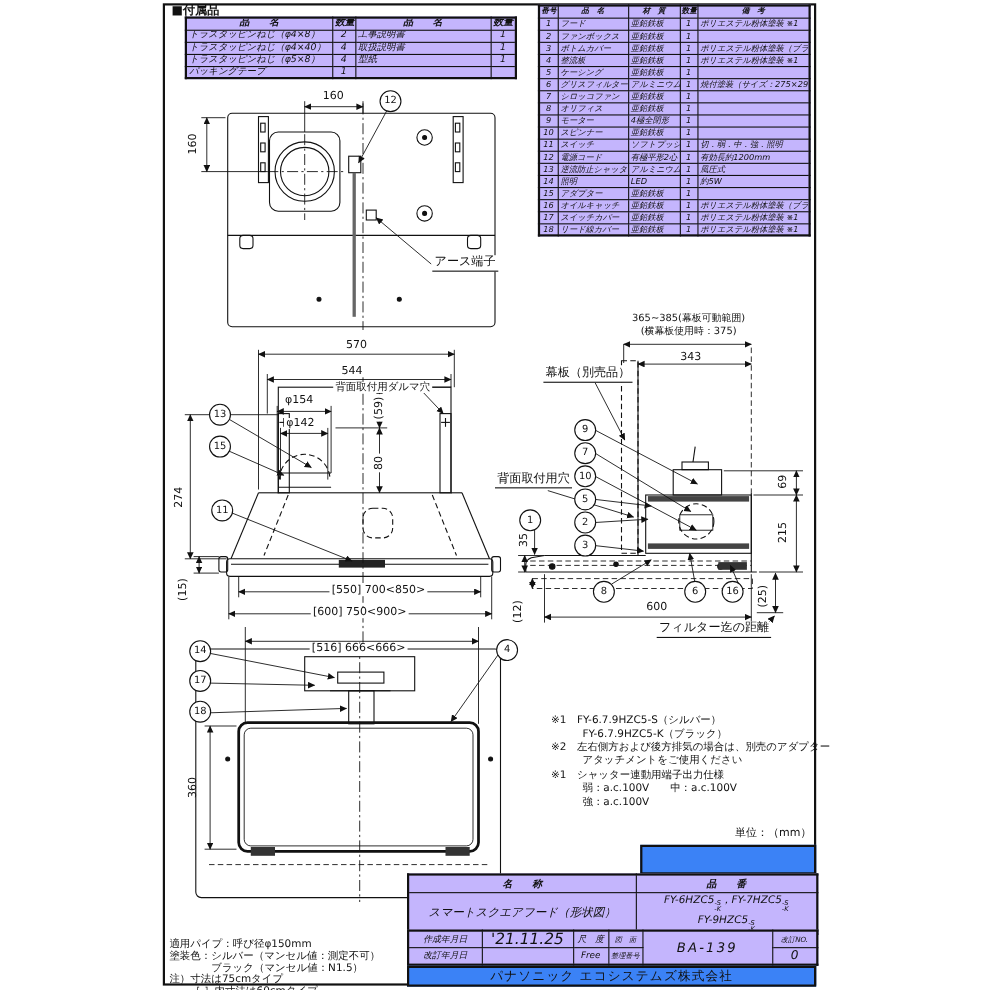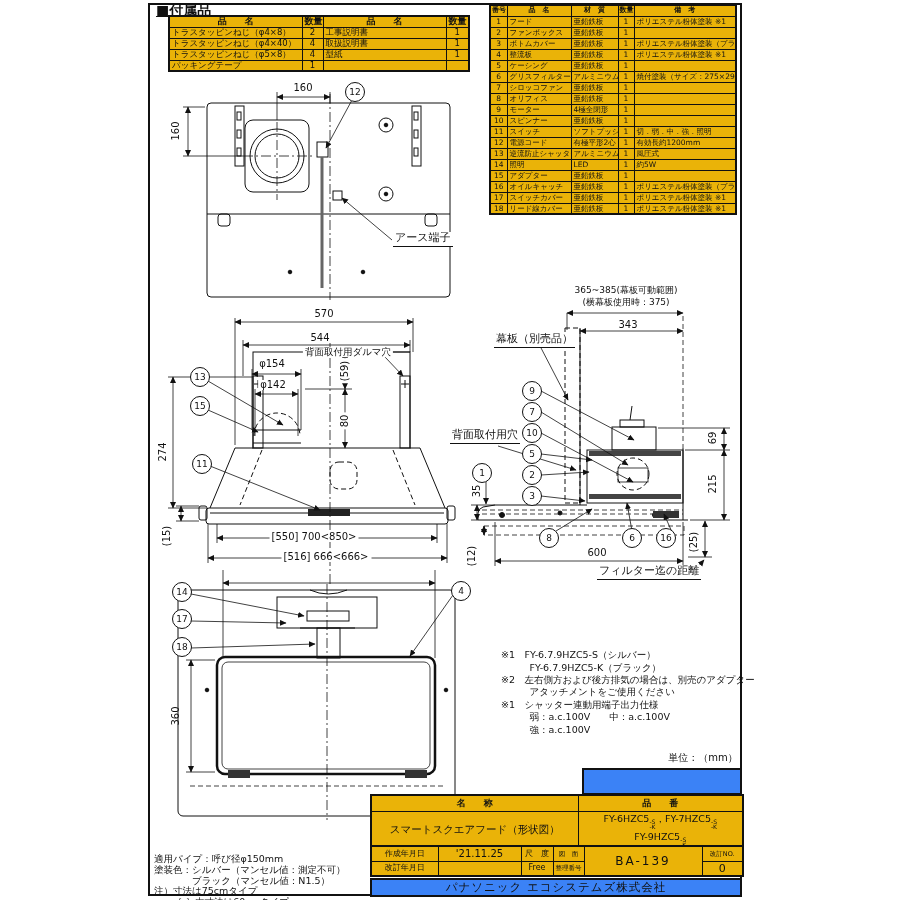--- a/index.html
+++ b/index.html
@@ -2,58 +2,58 @@
 <html><head>
 <meta charset="utf-8">
 <style>
   html,body{margin:0;padding:0;background:#fff;}
   #sheet{position:relative;width:900px;height:900px;background:#fff;overflow:hidden;
          font-family:"DejaVu Sans",sans-serif;color:#111;}
   #frame{position:absolute;left:148px;top:3px;width:594px;height:893px;
          border:2px solid #111;box-sizing:border-box;}
   svg.art{position:absolute;left:148px;top:3px;}
   
-  table{border-collapse:collapse;table-layout:fixed;background:#eab308;}
+  table{border-collapse:collapse;table-layout:fixed;background:#c4b5fd;font-style:italic;}
   table.dwg{position:absolute;border:2px solid #111;}
   table.dwg th,table.dwg td{border:1px solid #111;padding:0 2px;height:11px;
       line-height:1;overflow:hidden;white-space:nowrap;box-sizing:border-box;}
   table.acc{left:168px;top:15px;width:300px;font-size:8.5px;}
   table.acc th{font-size:9px;font-weight:bold;text-align:center;}
   table.parts{left:489px;top:4px;width:246px;font-size:7.5px;}
   table.parts th{font-size:7px;font-weight:bold;text-align:center;padding:0 1px;}
   td.c{text-align:center;} td.l{text-align:left;}
   
   .lbl{position:absolute;transform:translate(-50%,-50%);font-size:10px;line-height:1;
        white-space:nowrap;}
   .lbl.rot{transform:translate(-50%,-50%) rotate(-90deg);}
   .lbl.bg{background:#fff;padding:0 2px;}
   .lbl.s{font-size:9px;}
   .anch{position:absolute;font-size:11px;line-height:1.15;white-space:nowrap;
         border-bottom:1px solid #111;padding:0 2px 1px;background:#fff;}
   .balloon{position:absolute;width:18px;height:18px;border:1.2px solid #111;
         border-radius:50%;background:#fff;font-size:9px;display:flex;align-items:center;
         justify-content:center;transform:translate(-50%,-50%);line-height:1;}
-  .ttl{position:absolute;left:156px;top:2px;font-size:14px;font-weight:bold;text-decoration:underline;}
+  .ttl{position:absolute;left:156px;top:2px;font-size:11px;font-weight:bold;}
   .noteblk{position:absolute;white-space:pre;}
   #notes-left{left:154px;top:821px;font-size:9.5px;line-height:10.9px;}
   #notes-right{left:501px;top:612px;font-size:9.5px;line-height:12.4px;}
   
   .tb{position:absolute;border:2px solid #111;box-sizing:border-box;background:#3b82f6;}
   table.tb1{left:370px;top:794px;width:372px;position:absolute;border:2px solid #111;}
   table.tb1 td{border:1px solid #111;padding:0;text-align:center;box-sizing:border-box;}
   table.tb1 tr.h td{height:16px;font-size:9px;font-weight:bold;}
   table.tb1 tr.b td{height:31px;margin-left:44px;}
   .pname{font-size:10.5px;}
   .models{font-size:9.5px;text-align:left;padding-left:4px;line-height:14px;}
   .stk{display:inline-flex;flex-direction:column;font-size:6px;line-height:5.5px;
        vertical-align:-2px;}
   table.tb3{left:370px;top:845px;width:372px;position:absolute;border:2px solid #111;}
   table.tb3 td{border:1px solid #111;padding:0 1px;height:15px;line-height:1;
        text-align:center;overflow:hidden;white-space:nowrap;box-sizing:border-box;}
-  .f8{font-size:8px;} .f7{font-size:6.5px;} .f10{font-size:10px;margin-left:12px;}
+  .f8{font-size:8px;} .f7{font-size:6.5px;} .f10{font-size:14px;margin-left:12px;}
   .f12{font-size:12px;letter-spacing:2px;} .f11{font-size:11px;}
   #company{left:370px;top:878px;width:372px;height:19px;display:flex;align-items:center;
        justify-content:center;font-size:11.5px;letter-spacing:1px;}
   #tb-empty{left:582px;top:768px;width:160px;height:27px;}
 </style>
 </head>
 <body>
 
 <div id="sheet">
 
@@ -489,23 +489,23 @@
   <span class="lbl" style="left:303px;top:88px">160</span>
   <span class="lbl rot" style="left:176px;top:131px">160</span>
   <span class="lbl bg" style="left:324px;top:314px">570</span>
   <span class="lbl bg" style="left:320px;top:338px">544</span>
   <span class="lbl bg" style="left:272px;top:364px">φ154</span>
   <span class="lbl bg" style="left:273px;top:385px">φ142</span>
   <span class="lbl rot bg" style="left:345px;top:371px">(59)</span>
   <span class="lbl rot bg" style="left:345px;top:421px">80</span>
   <span class="lbl rot" style="left:163px;top:452px">274</span>
   <span class="lbl rot" style="left:167px;top:536px">(15)</span>
-  <span class="lbl bg" style="left:314px;top:537px">[550] 700&lt;850&gt;</span>
+  <span class="lbl bg" style="left:344px;top:537px">[550] 700&lt;850&gt;</span>
   <span class="lbl bg" style="left:327px;top:557px">[600] 750&lt;900&gt;</span>
-  <span class="lbl bg" style="left:326px;top:557px">[516] 666&lt;666&gt;</span>
+  <span class="lbl bg" style="left:326px;top:590px">[516] 666&lt;666&gt;</span>
   <span class="lbl s" style="left:626px;top:290px">365~385(幕板可動範囲)</span>
   <span class="lbl s" style="left:626px;top:302px">(横幕板使用時：375)</span>
   <span class="lbl bg" style="left:628px;top:325px">343</span>
   <span class="lbl rot bg" style="left:713px;top:438px">69</span>
   <span class="lbl rot bg" style="left:713px;top:484px">215</span>
   <span class="lbl rot" style="left:694px;top:542px">(25)</span>
   <span class="lbl bg" style="left:597px;top:553px">600</span>
   <span class="lbl rot" style="left:477px;top:491px">35</span>
   <span class="lbl rot" style="left:472px;top:556px">(12)</span>
   <span class="lbl rot" style="left:176px;top:716px">360</span>

